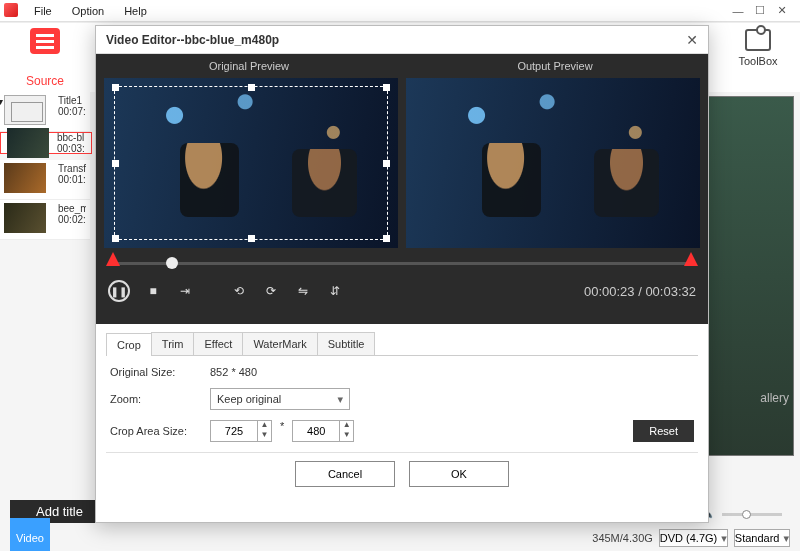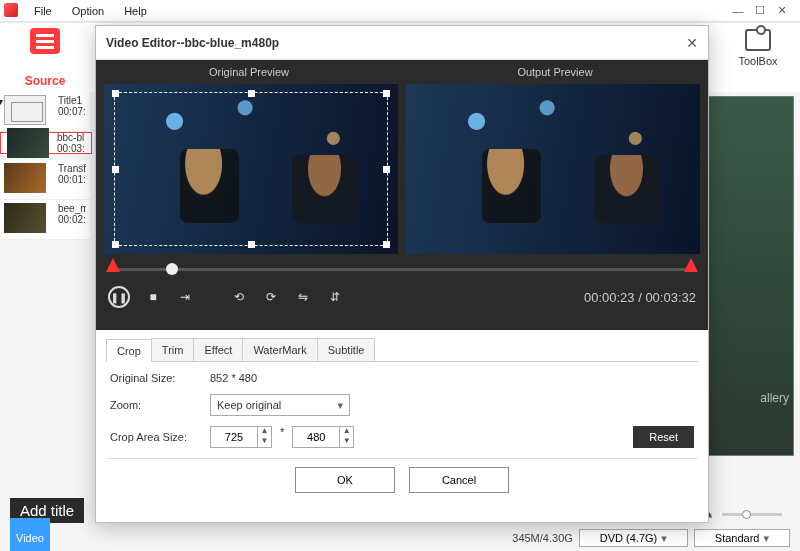--- a/index.html
+++ b/index.html
@@ -6,21 +6,21 @@
   body { width: 800px; height: 551px; background: #f5f5f5; position: relative; overflow: hidden; font-size: 11px; }
 
   
   .menubar { height: 22px; background: #fff; display: flex; align-items: center; padding: 0 8px; border-bottom: 1px solid #e0e0e0; }
   .menubar .item { padding: 0 10px; cursor: pointer; font-size: 11px; color: #222; }
   .winbtns { margin-left: auto; display: flex; gap: 10px; align-items: center; padding-right: 4px; color: #555; }
   .winbtns span { width: 12px; text-align: center; cursor: pointer; }
 
   
   .toptabs { height: 70px; background: #fff; display: flex; border-top: 1px solid #eee; position: relative; }
-  .srctab { width: 90px; height: 70px; display: flex; flex-direction: column; align-items: center; justify-content: center; gap: 20px; font-weight: bold; }
+  .srctab { width: 90px; height: 70px; display: flex; flex-direction: column; align-items: center; justify-content: center; gap: 20px; }
   .srctab .icon { width: 30px; height: 26px; background: #ff3b3b; border-radius: 4px; position: relative; }
   .srctab .icon::before { content:""; position:absolute; left:6px; top:6px; right:6px; height:3px; background:#fff; }
   .srctab .icon::after  { content:""; position:absolute; left:6px; top:12px; right:6px; height:3px; background:#fff; box-shadow: 0 6px 0 #fff; }
   .srctab .lbl { color: #ff3b3b; font-size: 12px; }
   .toolbox { position: absolute; right: 10px; top: 6px; width: 64px; display:flex; flex-direction:column; align-items:center; gap:4px; }
   .toolbox .icon { width: 26px; height: 22px; border: 2px solid #555; border-radius: 3px; position:relative; }
   .toolbox .icon::before { content:""; position:absolute; top:-6px; left:9px; width:6px; height:6px; border:2px solid #555; border-radius:50%; background:#fff; }
   .toolbox .lbl { font-size: 11px; color: #333; }
 
   
@@ -30,37 +30,37 @@
   .thumb { width:42px; height:30px; background:#333; flex-shrink:0; }
   .clip .meta { display:flex; flex-direction:column; font-size:10px; color:#333; overflow:hidden; }
   .arrow { position:absolute; left:-2px; top:4px; font-size:10px; color:#222; }
   .thumb-title { background:#f0f0f0; border:1px solid #aaa; position:relative; }
   .thumb-title::before{content:"";position:absolute;left:6px;top:6px;width:30px;height:18px;border:1px solid #999;}
   .thumb-b { background: linear-gradient(120deg,#1a2a2a,#3a4a3a); }
   .thumb-c { background: linear-gradient(120deg,#5a3a1a,#aa6a2a); }
   .thumb-d { background: linear-gradient(120deg,#2a2a18,#5a5030); }
 
   
-  .addtitle { position:absolute; left:10px; bottom:28px; background:#2a2a2a; color:#fff; font-size:15px; padding:4px 10px; cursor:pointer; }
+  .addtitle { position:absolute; left:10px; bottom:28px; background:#2a2a2a; color:#fff; font-size:13px; padding:4px 26px; cursor:pointer; }
   .bottombar { position:absolute; left:10px; right:10px; bottom:4px; height:18px; display:flex; align-items:center; gap:6px; font-size:11px; }
   .vbadge { background:#3aa0ff; color:#fff; padding:14px 6px; }
-  .bsel { border:1px solid #aaa; background:#fff; height:18px; display:flex; align-items:center; padding:0 20px; gap:4px; }
+  .bsel { border:1px solid #aaa; background:#fff; height:18px; display:flex; align-items:center; padding:0 0; gap:4px; }
   .bsel .dd { color:#666; }
   .btext { color:#444; }
   .vol { margin-left:auto; display:flex; align-items:center; gap:6px; }
   .vol .track { width:60px; height:3px; background:#ccc; position:relative; }
   .vol .dot { position:absolute; left:20px; top:-3px; width:9px; height:9px; background:#fff; border:1px solid #888; border-radius:50%; }
 
   
   .rightbg { position:absolute; right:6px; top:96px; width:88px; height:360px; background:linear-gradient(#3a5a4a,#2a3a30); border:1px solid #777; overflow:hidden; }
   .rightbg .wm { position:absolute; right:4px; bottom:50px; color:#bbb; font-size:12px; }
 
   
   .modal { position:absolute; left:95px; top:25px; width:614px; height:498px; background:#fff; border:1px solid #bbb; box-shadow:0 4px 20px rgba(0,0,0,.25); display:flex; flex-direction:column; }
-  .mhdr { height:34px; display:flex; align-items:center; padding:0 10px; border-bottom:1px solid #ddd; }
+  .mhdr { height:28px; display:flex; align-items:center; padding:0 10px; border-bottom:1px solid #ddd; }
   .mhdr .title { font-size:12px; font-weight:bold; color:#333; }
   .mhdr .x { margin-left:auto; font-size:14px; color:#555; cursor:pointer; }
 
   .previews { background:#2b2b2b; padding:0 0 14px 0; }
   .phead { display:flex; }
   .phead > div { flex:1; text-align:center; font-size:11px; color:#ccc; padding:6px 0; }
   .views { display:flex; gap:8px; padding:0 8px; }
   .view { flex:1; height:170px; background:#000; position:relative; overflow:hidden; }
   .view.left .crop { position:absolute; left:10px; top:8px; right:10px; bottom:8px; border:1px dashed #fff; }
   .handle { position:absolute; width:7px; height:7px; background:#fff; }
@@ -279,16 +279,16 @@
         <div class="ar">
             <span>▲</span>
             <span>▼</span>
           </div>
       </div>
     </div>
     <div class="reset">Reset</div>
   </div>
 
   <div class="dlgbtns">
+    <button>Cancel</button>
     <button>OK</button>
-    <button>Cancel</button>
   </div>
 </div>
 
 </body></html>

